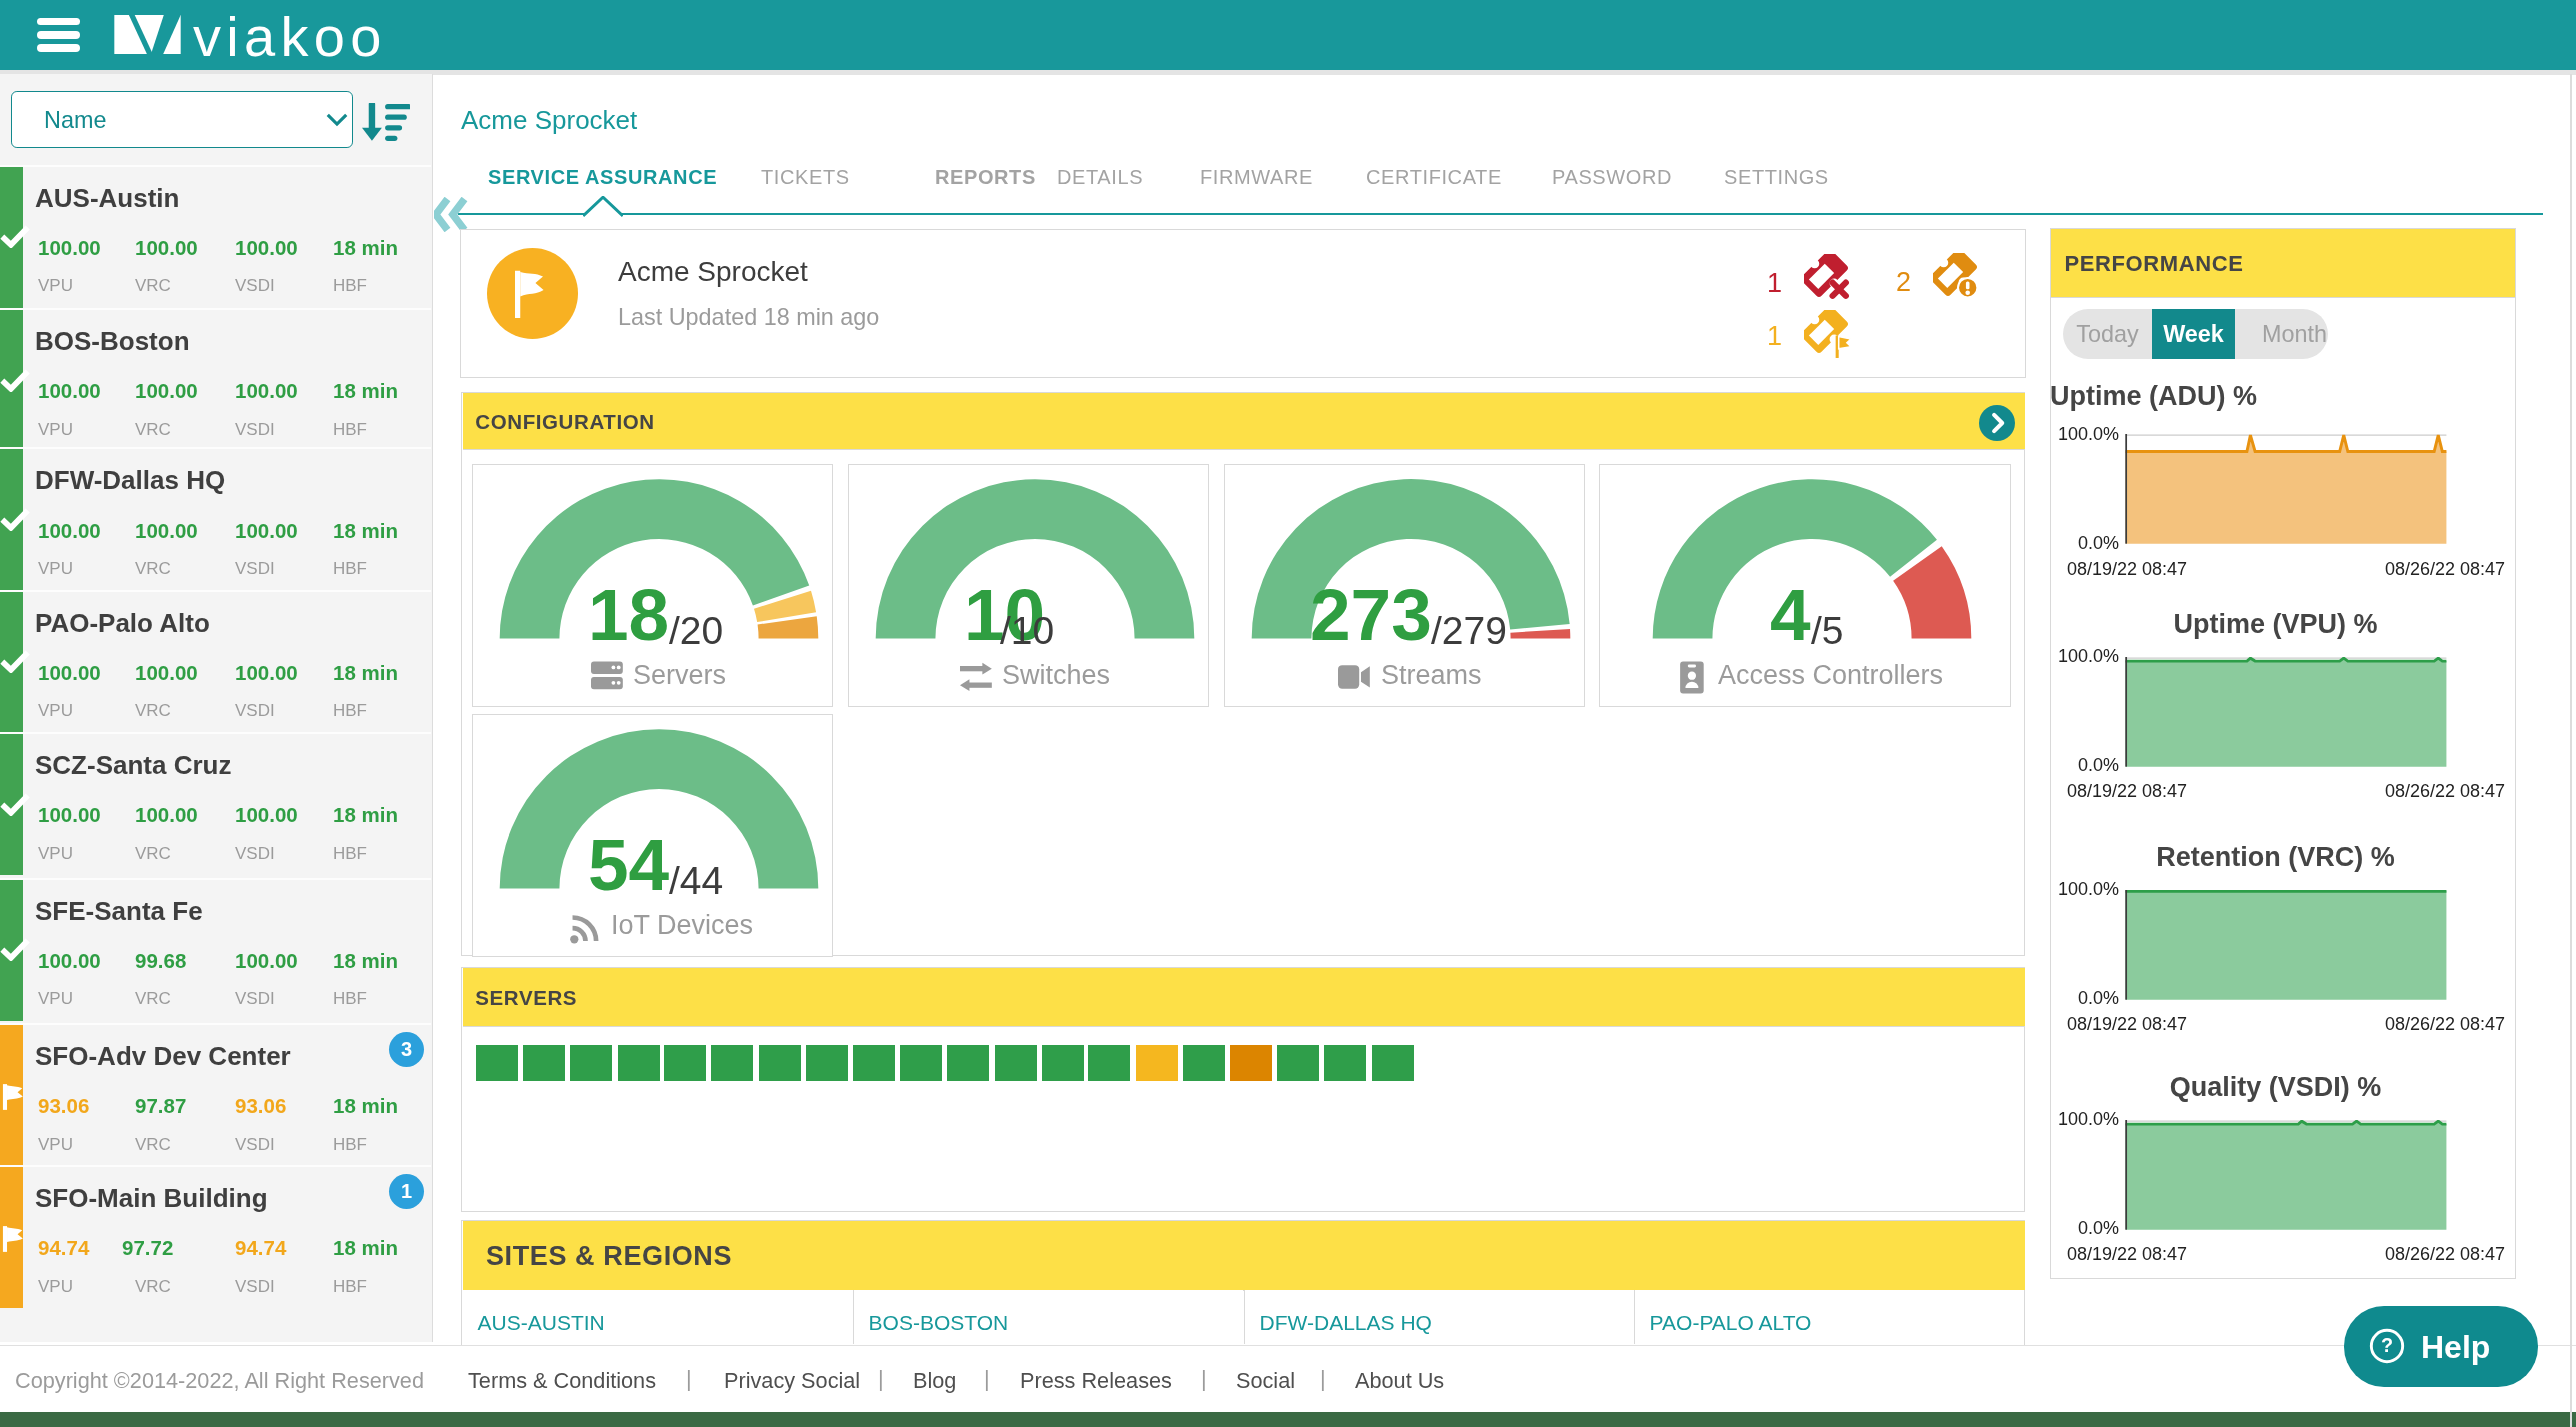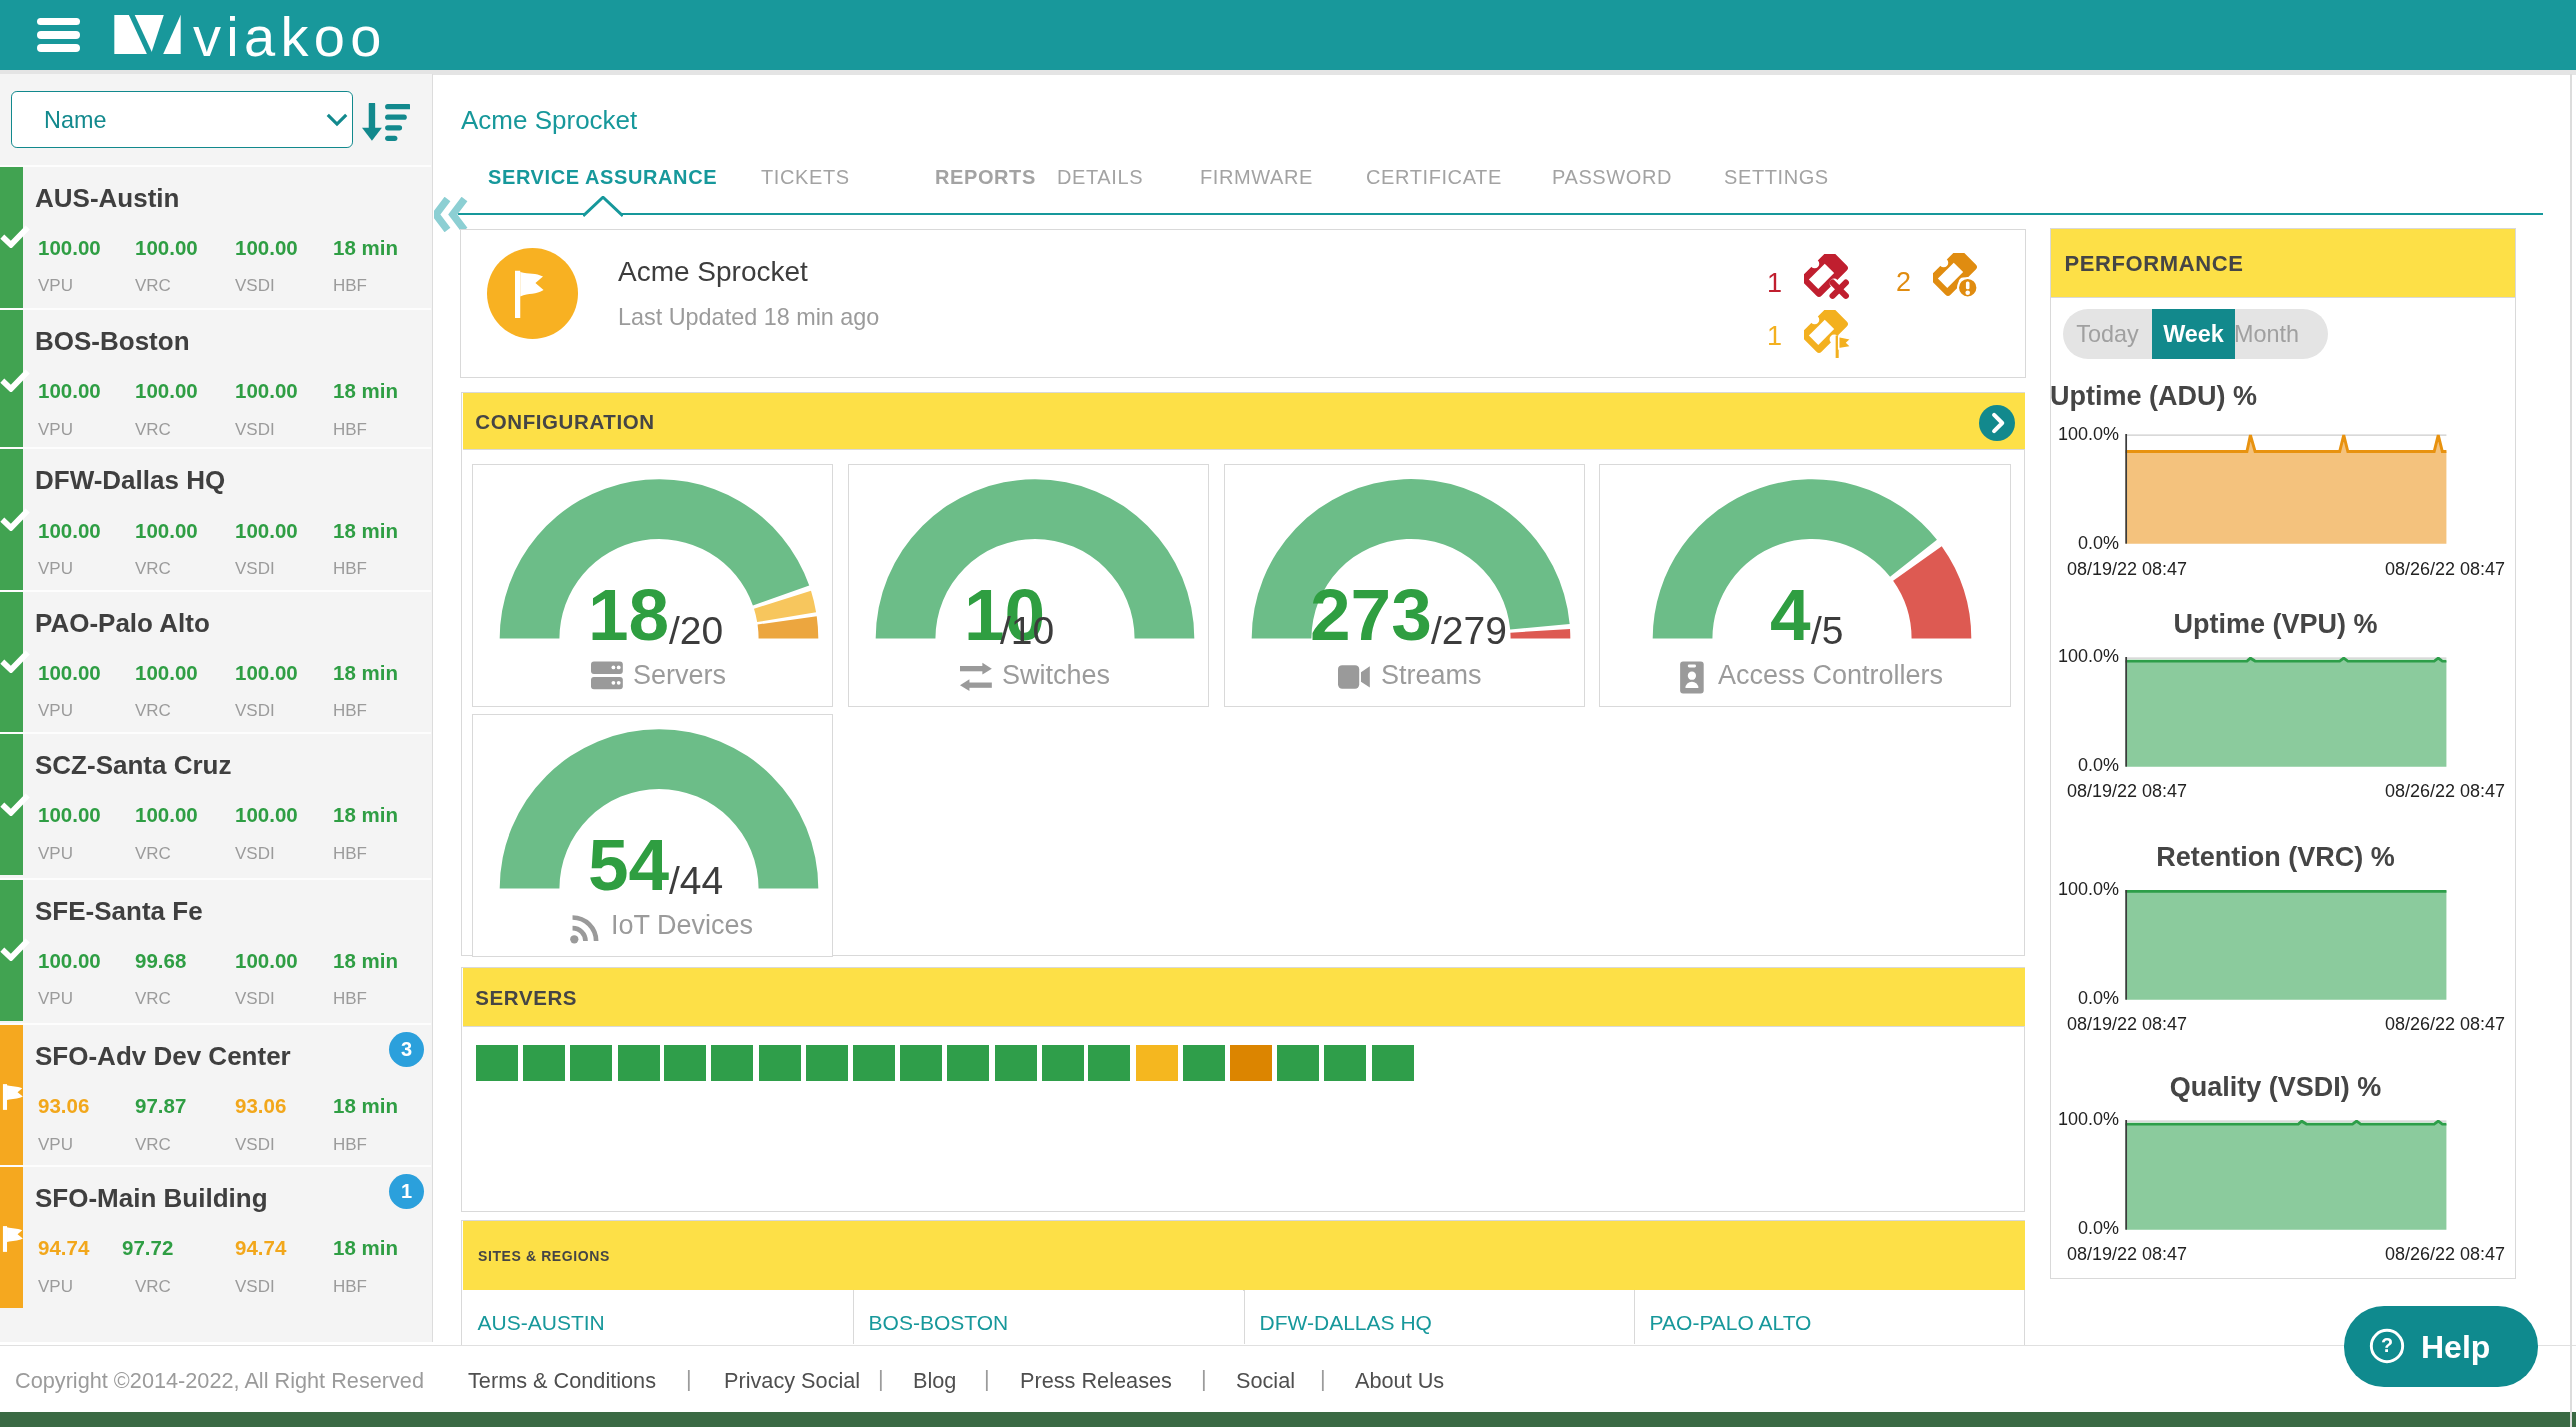--- a/index.html
+++ b/index.html
@@ -315,21 +315,21 @@
 <div class="abs" style="left:995px;top:1045px;width:42px;height:36px;background:#2f9e4a"></div>
 <div class="abs" style="left:1042px;top:1045px;width:42px;height:36px;background:#2f9e4a"></div>
 <div class="abs" style="left:1088px;top:1045px;width:42px;height:36px;background:#2f9e4a"></div>
 <div class="abs" style="left:1136px;top:1045px;width:42px;height:36px;background:#f5b71f"></div>
 <div class="abs" style="left:1183px;top:1045px;width:42px;height:36px;background:#2f9e4a"></div>
 <div class="abs" style="left:1230px;top:1045px;width:42px;height:36px;background:#dc8500"></div>
 <div class="abs" style="left:1277px;top:1045px;width:42px;height:36px;background:#2f9e4a"></div>
 <div class="abs" style="left:1324px;top:1045px;width:42px;height:36px;background:#2f9e4a"></div>
 <div class="abs" style="left:1372px;top:1045px;width:42px;height:36px;background:#2f9e4a"></div>
 <div class="card abs" style="left:461px;top:1220px;width:1564px;height:126px"></div>
-<div class="hdrbar abs" style="left:463px;top:1221px;width:1562px;height:70px;font-size:14px;line-height:70px;padding-left:15px">SITES &amp; REGIONS</div>
+<div class="hdrbar abs" style="left:463px;top:1221px;width:1562px;height:70px;font-size:27px;line-height:70px;padding-left:23px">SITES &amp; REGIONS</div>
 <div class="abs" style="left:463px;top:1290px;width:390px;height:54px;padding-left:14.6px;font-size:21px;color:#17989b;line-height:66px;background:#fff">AUS-AUSTIN</div>
 <div class="abs" style="left:853px;top:1290px;width:390px;height:54px;border-left:1.2px solid #d9d9d9;padding-left:14.6px;font-size:21px;color:#17989b;line-height:66px;background:#fff">BOS-BOSTON</div>
 <div class="abs" style="left:1244px;top:1290px;width:390px;height:54px;border-left:1.2px solid #d9d9d9;padding-left:14.6px;font-size:21px;color:#17989b;line-height:66px;background:#fff">DFW-DALLAS HQ</div>
 <div class="abs" style="left:1634px;top:1290px;width:390px;height:54px;border-left:1.2px solid #d9d9d9;padding-left:14.6px;font-size:21px;color:#17989b;line-height:66px;background:#fff">PAO-PALO ALTO</div>
 <div class="abs" style="left:0;top:1345px;width:2576px;height:67px;background:#fff;border-top:1.2px solid #e0e0e0"></div>
 <div class="abs" style="left:15px;top:1368px;font-size:21.7px;color:#9b9b9b">Copyright ©2014-2022, All Right Reserved</div>
 <div class="abs" style="left:468px;top:1368px;font-size:21.7px;color:#4f4f4f">Terms &amp; Conditions</div>
 <div class="abs" style="left:724px;top:1368px;font-size:21.7px;color:#4f4f4f">Privacy Social</div>
 <div class="abs" style="left:913px;top:1368px;font-size:21.7px;color:#4f4f4f">Blog</div>
 <div class="abs" style="left:1020px;top:1368px;font-size:21.7px;color:#4f4f4f">Press Releases</div>
@@ -341,21 +341,21 @@
 <div class="abs" style="left:1201px;top:1366px;font-size:21.7px;color:#9b9b9b">|</div>
 <div class="abs" style="left:1320px;top:1366px;font-size:21.7px;color:#9b9b9b">|</div>
 <div class="abs" style="left:0;top:1412px;width:2576px;height:16.4px;background:#3a6a44"></div>
 <div class="abs" style="left:2570px;top:74px;width:1.8px;height:1354px;background:#dcdcdc"></div>
 <div class="card abs" style="left:2050px;top:228px;width:466px;height:1051px"></div>
 <div class="hdrbar abs" style="left:2051px;top:229px;width:464px;height:69px;font-size:22px;line-height:69px;padding-left:13.5px">PERFORMANCE</div>
 <div class="abs" style="left:2063px;top:309px;width:265px;height:50px;border-radius:25px;background:#e4e4e4"></div>
 <div class="abs" style="left:2152px;top:309px;width:83px;height:50px;background:#12898c"></div>
 <div class="abs" style="left:2063px;top:321px;width:89px;text-align:center;font-size:23.4px;color:#a0a0a0">Today</div>
 <div class="abs" style="left:2152px;top:321px;width:83px;text-align:center;font-size:23.4px;font-weight:bold;color:#fff">Week</div>
-<div class="abs" style="left:2234px;top:321px;width:93px;text-align:left;font-size:23.4px;color:#a0a0a0">Month</div>
+<div class="abs" style="left:2234px;top:321px;width:93px;text-align:right;font-size:23.4px;color:#a0a0a0">Month</div>
 <div class="abs" style="left:2050px;top:381px;width:451px;font-size:27px;font-weight:bold;color:#454545">Uptime (ADU) %</div>
 <div class="abs" style="left:1991px;top:424px;width:128px;text-align:right;font-size:18px;color:#222">100.0%</div>
 <div class="abs" style="left:1991px;top:533px;width:128px;text-align:right;font-size:18px;color:#222">0.0%</div>
 <div class="abs" style="left:2067px;top:559px;font-size:18px;color:#222">08/19/22 08:47</div>
 <div class="abs" style="left:2341px;top:559px;width:164px;text-align:right;font-size:18px;color:#222;white-space:nowrap">08/26/22 08:47</div>
 <svg class="abs" style="left:2125px;top:434px" width="322" height="112" viewBox="0 0 550 192">
     <line x1="0" y1="2" x2="550" y2="2" stroke="#cccccc" stroke-width="2"></line>
     <polygon points="0,30 208,30 214,2 222,30 367,30 374,2 381,30 529,30 536,2 543,30 550,30 550,188 0,188" fill="#f4c27d"></polygon>
     <polyline points="0,30 208,30 214,2 222,30 367,30 374,2 381,30 529,30 536,2 543,30 550,30" fill="none" stroke="#e8920f" stroke-width="5"></polyline>
     <line x1="1" y1="0" x2="1" y2="188" stroke="#3c3c3c" stroke-width="3"></line>

